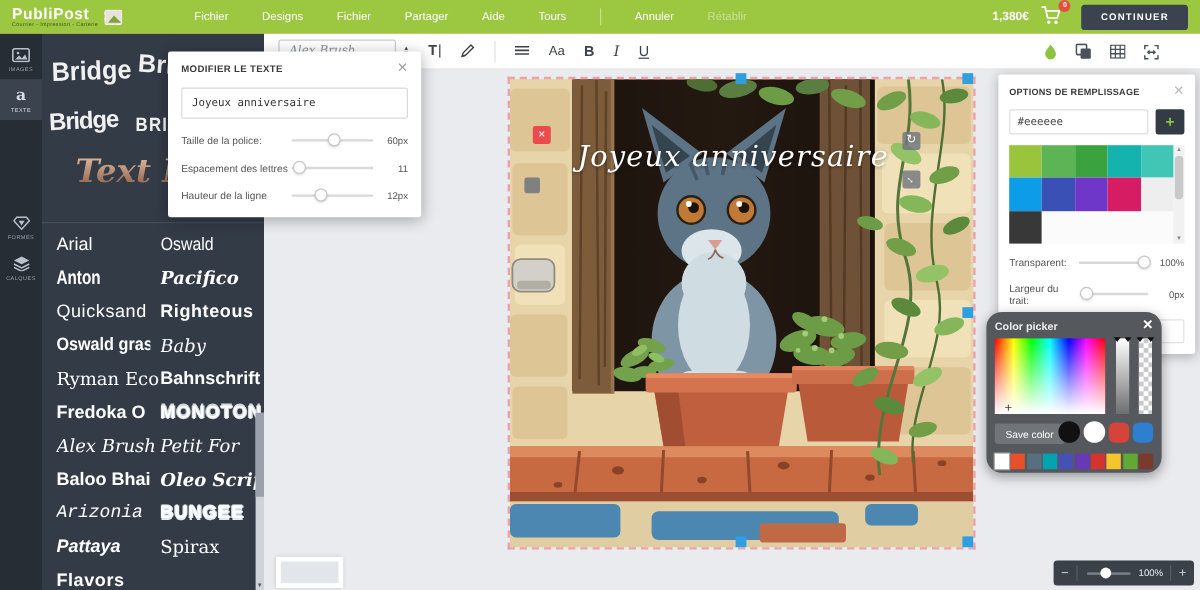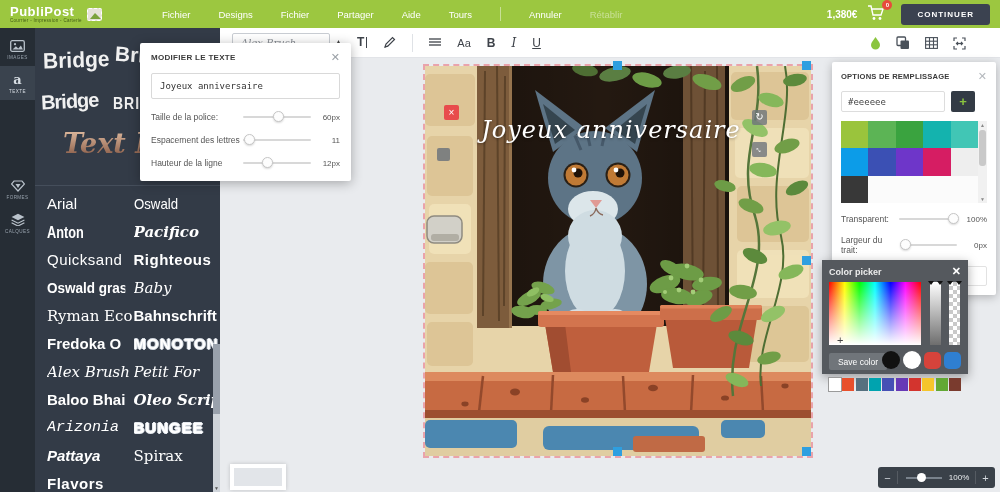--- a/index.html
+++ b/index.html
@@ -108,36 +108,36 @@
   .slider-track { position:relative; width:68px; height:2px; background:#d8d8d8; border-radius:1px; cursor:pointer; }
   .slider-thumb { position:absolute; top:-5px; width:11px; height:11px; border-radius:50%; background:#fdfdfd; border:1.5px solid #c6c6c6; box-shadow:0 1px 2px rgba(0,0,0,.15); }
   .slider-value { margin-left:auto; font-size:8px; color:#555; }
 
   
   .fill-panel { position:absolute; left:832px; top:62px; width:164px; background:#fff; border-radius:2px; box-shadow:0 2px 10px rgba(0,0,0,.25); z-index:35; padding:9px; }
   .fill-head { display:flex; align-items:center; }
   .fill-title { font-size:7.6px; font-weight:bold; color:#3a3a3a; letter-spacing:.2px; }
   .fill-close { margin-left:auto; color:#b4b8bd; font-size:11px; cursor:pointer; line-height:1; }
   .fill-input-row { display:flex; margin-top:9px; }
-  .fill-input { width:104px; height:21px; border:1px solid #ddd; border-radius:2px; font-family:"DejaVu Sans Mono",monospace; font-size:9px; color:#444; padding:0 6px; outline:none; }
+  .fill-input { width:116px; height:21px; border:1px solid #ddd; border-radius:2px; font-family:"DejaVu Sans Mono",monospace; font-size:9px; color:#444; padding:0 6px; outline:none; }
   .fill-add { width:24px; height:21px; margin-left:6px; background:#333b45; border:none; border-radius:2px; color:#8bc53f; font-size:13px; font-weight:bold; line-height:19px; cursor:pointer; }
   .swatch-area { position:relative; margin-top:9px; width:146px; height:82px; background:#fbfbfb; }
   .swatch-grid { display:grid; grid-template-columns:repeat(5,27.4px); grid-auto-rows:27.3px; width:137px; }
   .swatch { cursor:pointer; }
   .sw-scroll { position:absolute; right:0; top:0; width:9px; height:82px; background:#f1f1f1; }
   .sw-thumb { position:absolute; left:1px; top:9px; width:7px; height:36px; background:#c9c9c9; border-radius:3px; }
   .sw-arrow { position:absolute; left:0; width:9px; text-align:center; font-size:5px; color:#888; }
   .fill-row { display:flex; align-items:center; margin-top:11px; }
   .fill-row .slider-track { width:58px; margin-left:auto; }
   .fill-row .slider-value { margin-left:8px; width:22px; text-align:right; }
   .fill-label { font-size:8.5px; color:#555; }
   .stroke-input { width:88px; height:20px; border:1px solid #e2e2e2; border-radius:2px; margin-left:6px; outline:none; }
 
   
-  .cpicker { position:absolute; left:822px; top:260px; width:146px; height:114px; background:#55595e; border-radius:0; box-shadow:0 3px 10px rgba(0,0,0,.35); z-index:45; padding:6px 7px; }
+  .cpicker { position:absolute; left:822px; top:260px; width:146px; height:134px; background:#55595e; border-radius:13px; box-shadow:0 3px 10px rgba(0,0,0,.35); z-index:45; padding:6px 7px; }
   .cp-head { display:flex; align-items:center; }
   .cp-title { color:#ececec; font-size:9px; font-weight:bold; }
   .cp-close { margin-left:auto; color:#fff; font-size:11px; font-weight:bold; cursor:pointer; line-height:1; }
   .cp-body { position:relative; margin-top:5px; height:63px; }
   .cp-grad { position:absolute; left:0; top:0; width:92px; height:63px; cursor:crosshair;
     background:linear-gradient(to bottom,rgba(255,255,255,0) 0%,#fff 100%),
                linear-gradient(to right,#f00 0%,#ff0 17%,#0f0 33%,#0ff 50%,#00f 67%,#f0f 83%,#f00 100%); }
   .cp-cross { position:absolute; left:8px; bottom:0px; color:#444; font-size:11px; line-height:10px; }
   .cp-sl { position:absolute; top:0; width:11px; height:63px; cursor:pointer; }
   .cp-sl1 { right:20px; background:linear-gradient(#ffffff,#6e6e6e); }

